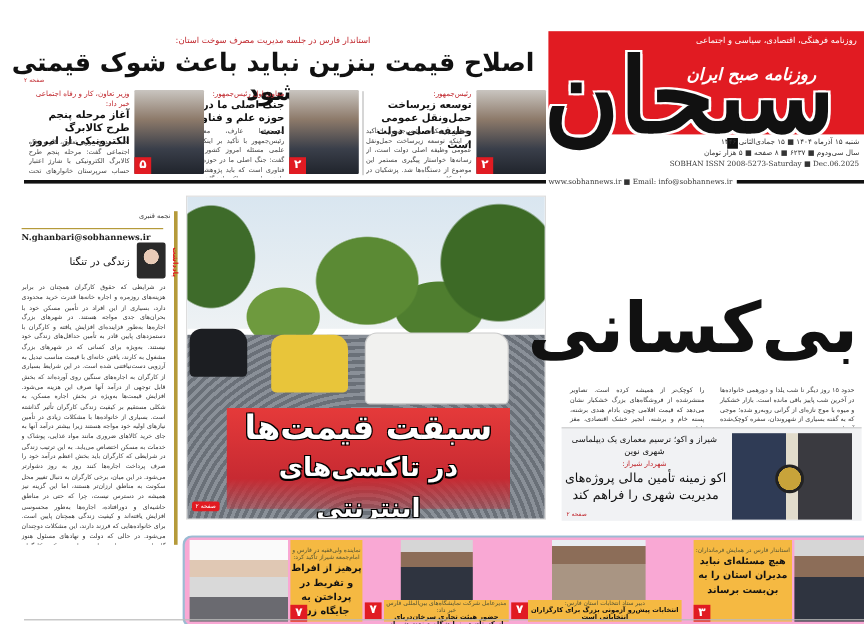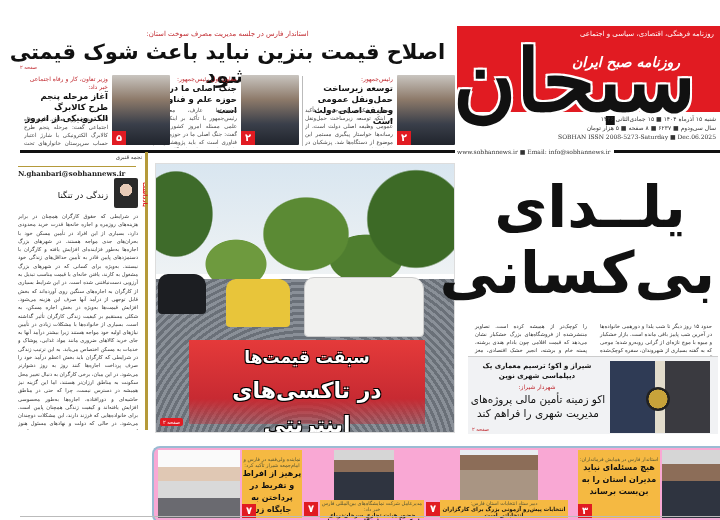--- a/index.html
+++ b/index.html
@@ -22,21 +22,21 @@
 
 .teaser{top:73px;height:75px}
 .teaser .photo{position:absolute;top:2px;width:58px;height:70px;background:linear-gradient(180deg,#c9c5c0 0%,#8d7a6a 35%,#3a3f4a 70%,#20242c 100%);border-radius:1px}
 .teaser .num{position:absolute;bottom:0;left:0;width:14px;height:14px;background:#e11b22;color:#fff;font-size:10px;font-weight:bold;text-align:center;line-height:14px}
 .teaser .kick{position:absolute;top:2px;font-size:6px;color:#c0272d;direction:rtl;text-align:right}
 .teaser .ttl{position:absolute;top:10px;font-size:8.5px;font-weight:bold;direction:rtl;text-align:right;line-height:11px}
 .teaser .body{position:absolute;font-size:5.5px;color:#444;direction:rtl;text-align:justify;line-height:8px}
 .vsep{position:absolute;top:76px;width:1px;height:70px;background:#bbb}
 .thick-rule{left:20px;top:150px;width:435px;height:3px;background:#111}
 
-.leftcol{left:18px;top:152px;width:130px;height:278px}
+.leftcol{left:18px;top:176px;width:130px;height:278px}
 .leftcol .author{position:absolute;right:6px;top:2px;font-size:5.5px;color:#333;direction:rtl}
 .leftcol .gold{position:absolute;right:0;top:0;width:3px;height:278px;background:#b59a3a}
 .leftcol .email{position:absolute;left:0;top:14px;width:118px;border-top:1px solid #b59a3a;padding-top:2px;font-family:"DejaVu Serif",serif;font-size:7px;font-weight:bold;color:#222}
 .leftcol .avatar{position:absolute;right:10px;top:26px;width:24px;height:30px;background:radial-gradient(circle at 50% 40%,#e8cbb7 0 28%,#2a2a2a 30% 100%);border-radius:2px}
 .leftcol .badge{position:absolute;right:-1px;top:30px;font-size:6px;color:#e11b22;writing-mode:vertical-rl;font-weight:bold}
 .leftcol .ttl{position:absolute;right:40px;top:38px;font-size:8.5px;font-weight:normal;direction:rtl}
 .leftcol .text{position:absolute;left:0;top:60px;width:120px;height:218px;font-size:5.2px;color:#333;direction:rtl;text-align:justify;line-height:8.3px;overflow:hidden}
 
 .mainphoto{left:155px;top:163px;width:300px;height:270px;overflow:hidden;border:1px solid #ddd}
 .sky{position:absolute;left:0;top:0;width:100%;height:110px;background:linear-gradient(180deg,#d9e6f0,#eef2f4)}
@@ -45,33 +45,33 @@
  radial-gradient(ellipse 70px 60px at 150px 70px,#5b8a34 0 60%,transparent 62%),
  radial-gradient(ellipse 80px 80px at 260px 55px,#3d6a26 0 60%,transparent 62%),
  radial-gradient(ellipse 50px 40px at 80px 100px,#6e9a3e 0 60%,transparent 62%),
  radial-gradient(ellipse 60px 40px at 210px 95px,#4f7e2f 0 60%,transparent 62%)}
 .road{position:absolute;left:0;top:115px;width:100%;height:160px;background:repeating-radial-gradient(circle at 50% 120%,#6a7078 0 3px,#8a9098 3px 6px)}
 .car{position:absolute;border-radius:10px 12px 4px 4px}
 .car.black{left:2px;top:110px;width:48px;height:40px;background:#1c1e22}
 .car.yellow{left:70px;top:115px;width:64px;height:48px;background:#e8c53a}
 .car.white{left:148px;top:113px;width:120px;height:60px;background:#f1f1ef;border:1px solid #ccc}
 .photo-caption{position:absolute;left:33px;top:176px;width:236px;height:84px;background:linear-gradient(180deg,#e53a3a,#c72a32 70%,rgba(199,42,50,.4));text-align:center;direction:rtl}
-.photo-caption .l1{display:block;font-size:17px;font-weight:bold;color:#fff;line-height:34px;text-shadow:1px 1px 0 #000,-1px -1px 0 #000,1px -1px 0 #000,-1px 1px 0 #000}
+.photo-caption .l1{display:block;font-size:28px;font-weight:bold;color:#fff;line-height:34px;text-shadow:1px 1px 0 #000,-1px -1px 0 #000,1px -1px 0 #000,-1px 1px 0 #000}
 .photo-caption .l2{display:block;font-size:22px;font-weight:bold;color:#fff;line-height:34px;text-shadow:1px 1px 0 #000,-1px -1px 0 #000,1px -1px 0 #000,-1px 1px 0 #000}
 .photo-pageref{position:absolute;left:4px;bottom:6px;background:#e11b22;color:#fff;font-size:5px;padding:1px 3px;border-radius:2px;direction:rtl}
 
 .yalda{left:465px;top:178px;width:250px;text-align:center;font-size:58px;font-weight:bold;direction:rtl;line-height:1}
 .bisofre{left:465px;top:244px;width:250px;text-align:center;font-size:58px;font-weight:bold;direction:rtl;line-height:1}
 .col2{top:322px;width:112px;font-size:5.3px;color:#333;direction:rtl;text-align:justify;line-height:8px}
 .col2 .ref{color:#c0272d}
 
 .shiraz{left:468px;top:356px;width:250px;height:78px;background:#f1f2f4;border-top:1px solid #ccc}
 .shiraz .photo{position:absolute;right:8px;top:4px;width:100px;height:72px;background:linear-gradient(90deg,#2f3b55 0 45%,#e2dccc 45% 55%,#3a3a40 55%)}
 .shiraz .plaque{position:absolute;right:48px;top:30px;width:24px;height:24px;border-radius:50%;background:radial-gradient(circle,#c8a33a 0 55%,#222 57%)}
-.shiraz .t1{position:absolute;right:116px;top:4px;width:130px;text-align:center;font-size:7px;font-weight:bold;direction:rtl;line-height:10px}
+.shiraz .t1{position:absolute;right:116px;top:4px;width:130px;text-align:center;font-size:7px;font-weight:normal;direction:rtl;line-height:10px}
 .shiraz .k{position:absolute;right:116px;top:26px;width:130px;text-align:center;font-size:6px;color:#c0272d;direction:rtl}
 .shiraz .t2{position:absolute;right:110px;top:35px;width:140px;text-align:center;font-size:10.5px;font-weight:normal;direction:rtl;line-height:14px}
 .shiraz .ref{position:absolute;left:4px;bottom:2px;font-size:5px;color:#c0272d;direction:rtl}
 
 .strip{left:152px;top:446px;width:568px;height:77px;background:#f9a8d4;border:2px solid #9bbbd3;border-right:none;border-radius:8px 0 0 8px}
 .bt{position:absolute;top:2px;height:68px}
 .bt .ph{position:absolute;top:0;height:68px;background:linear-gradient(180deg,#d6d6d6 0 20%,#8c6d58 20% 45%,#2f3440 45% 100%)}
 .bt .ybox{position:absolute;background:#f5b942}
 .bt .num{position:absolute;width:14px;height:14px;background:#e11b22;color:#fff;font-size:10px;font-weight:bold;text-align:center;line-height:14px}
 .bt .kk{font-size:5px;color:#553;direction:rtl;text-align:center;line-height:6px}
@@ -150,21 +150,20 @@
     <div class="car black"></div>
     <div class="car yellow"></div>
     <div class="car white"></div>
     <div class="photo-caption">
       <span class="l1">سبقت قیمت‌ها</span>
       <span class="l2">در تاکسی‌های اینترنتی</span>
     </div>
     <div class="photo-pageref">صفحه ۲</div>
   </div>
 
-  <div class="abs yalda">یلــدای</div>
   <div class="abs bisofre">بی‌کسانی</div>
   <div class="abs col2" style="left:600px">حدود ۱۵ روز دیگر تا شب یلدا و دورهمی خانواده‌ها در آخرین شب پاییز باقی مانده است. بازار خشکبار و میوه با موج تازه‌ای از گرانی روبه‌رو شده؛ موجی که به گفته بسیاری از شهروندان، سفره کوچک‌شده آن‌ها</div>
   <div class="abs col2" style="left:475px">
     <span>را کوچک‌تر از همیشه کرده است. تصاویر منتشرشده از فروشگاه‌های بزرگ خشکبار نشان می‌دهد که قیمت اقلامی چون بادام هندی برشته، پسته خام و برشته، انجیر خشک اقتصادی، مغز بادام...</span>
     <span class="ref">صفحه ۲</span>
   </div>
 
   <div class="abs shiraz">
     <div class="photo"></div>
     <div class="plaque"></div>

